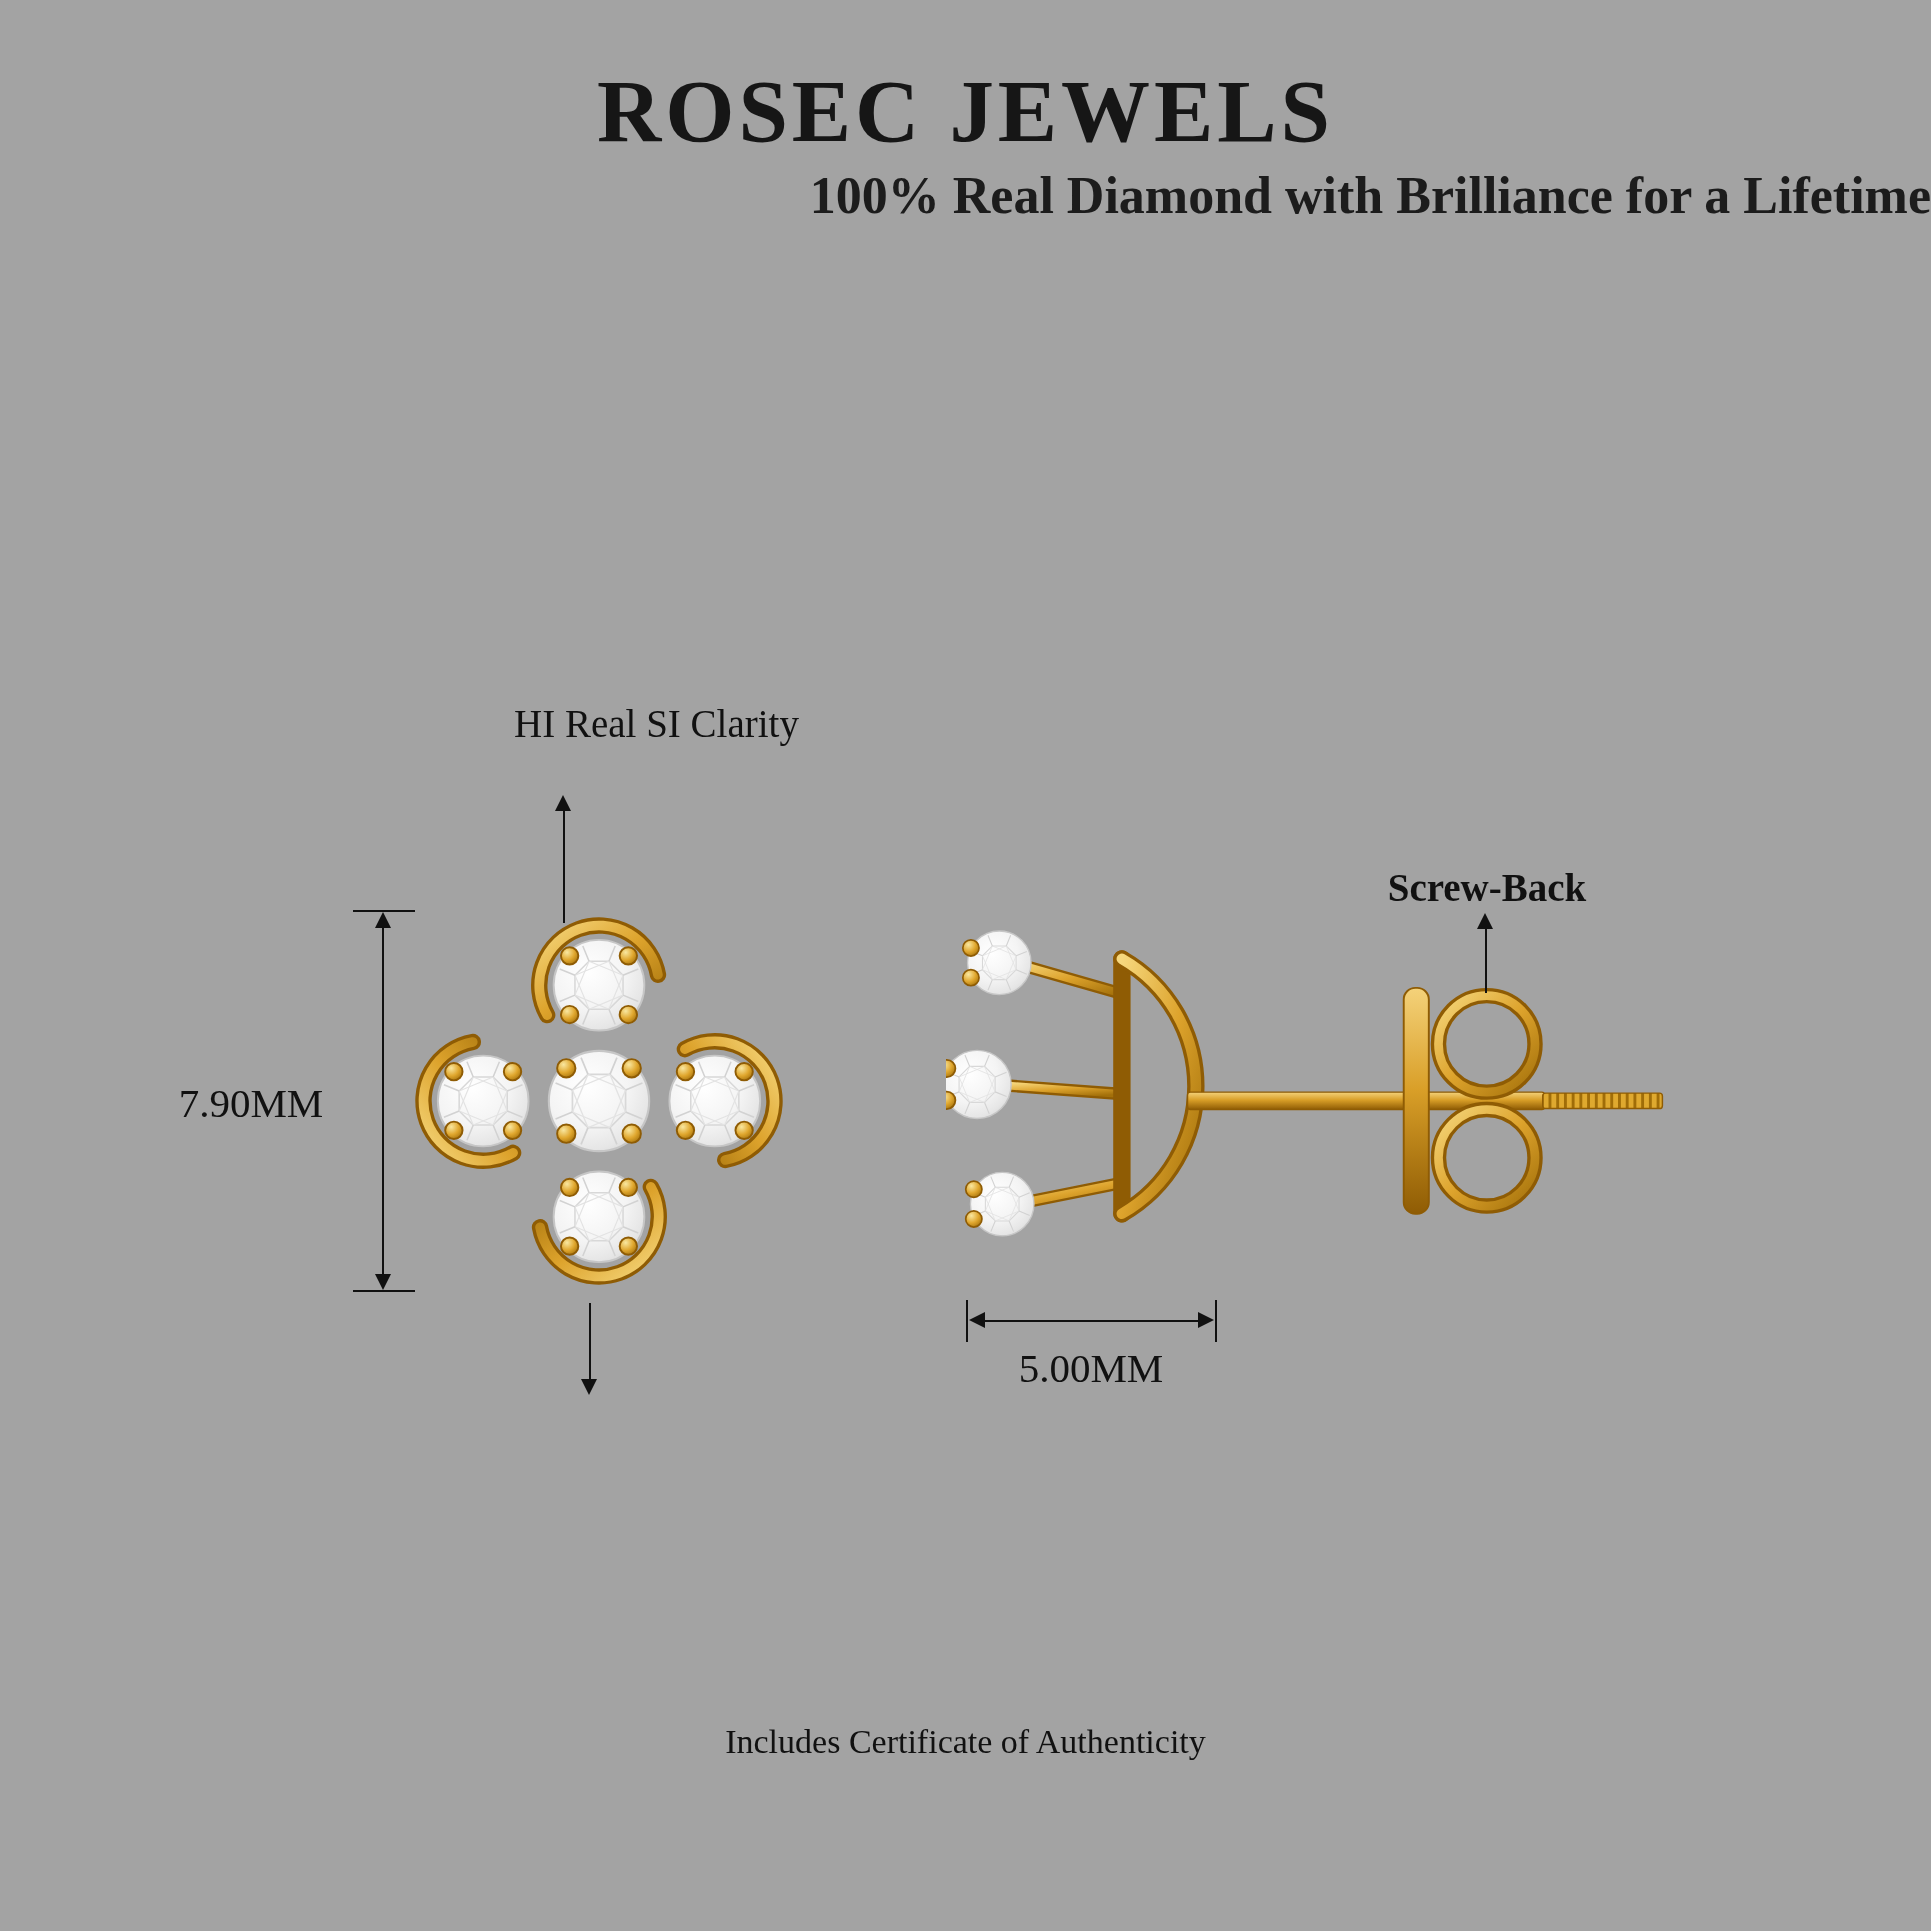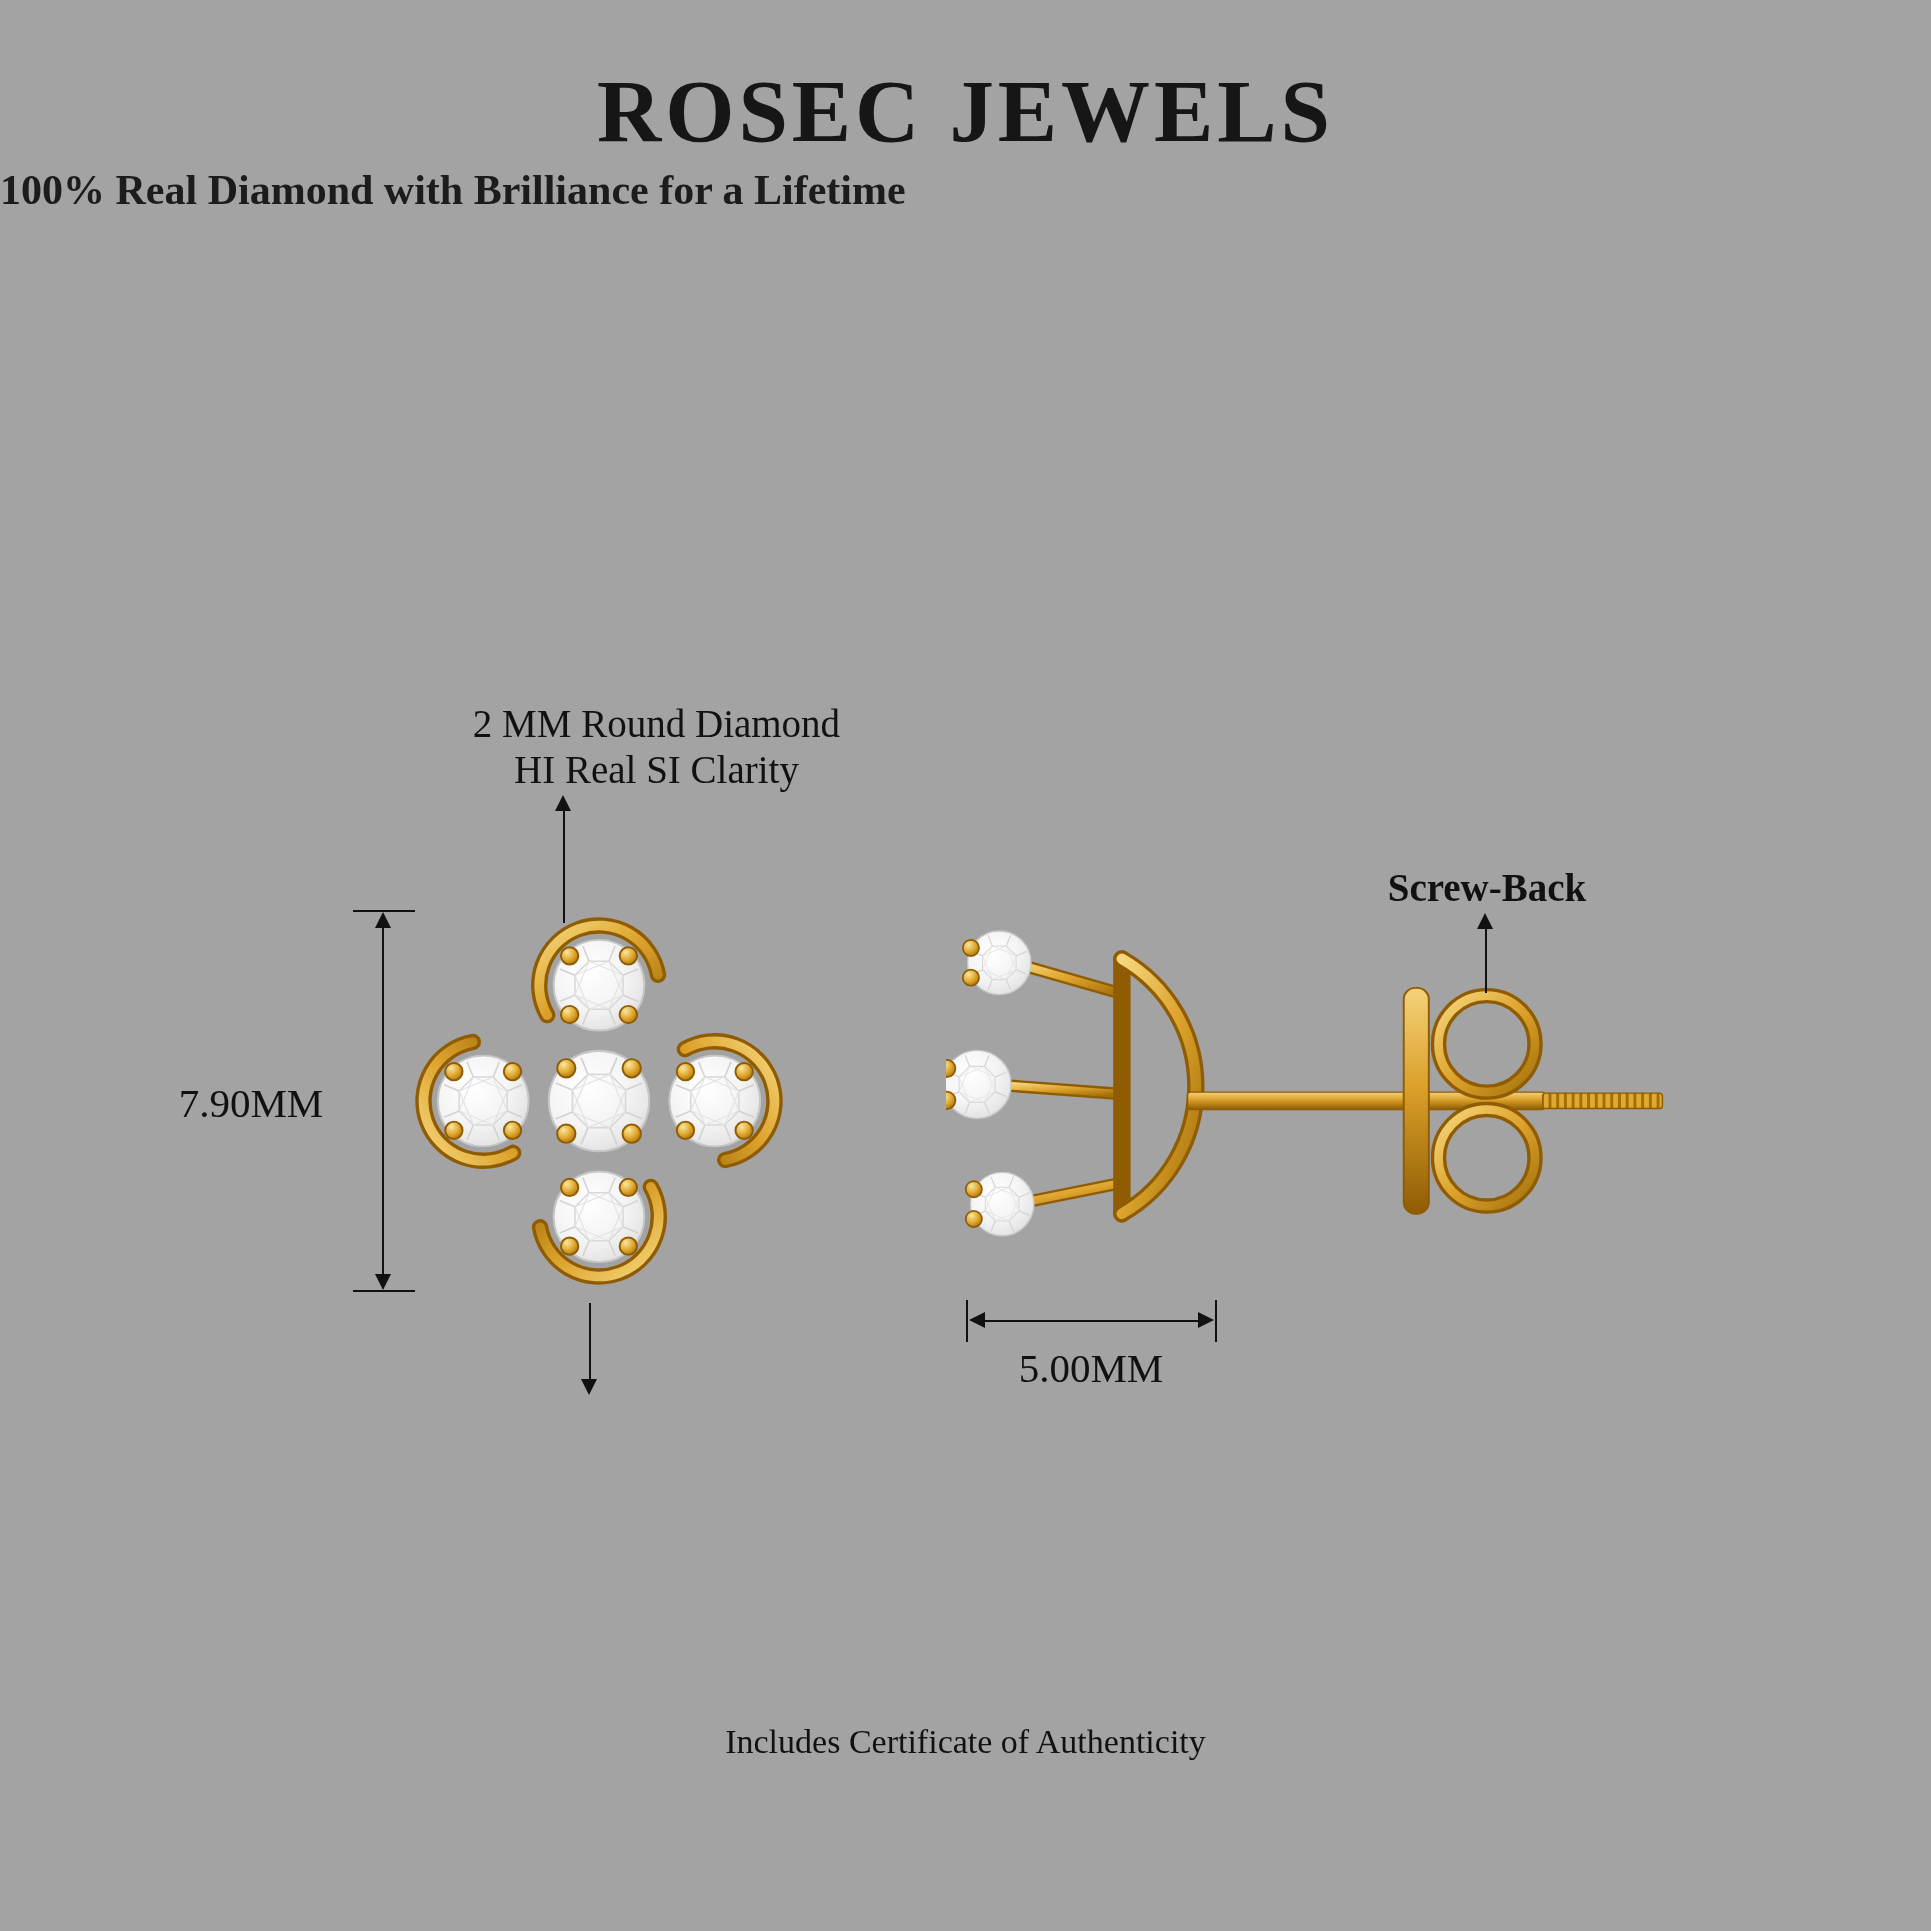--- a/index.html
+++ b/index.html
@@ -5,22 +5,22 @@
   html,body{margin:0;padding:0;background:#ffffff;}
   .canvas{
     position:relative;width:1931px;height:1931px;background:#a3a3a3;overflow:hidden;
     font-family:"Liberation Serif","DejaVu Serif",serif;color:#111111;
   }
   .brand{
     position:absolute;left:0;top:60px;width:1931px;text-align:center;
     font-size:89px;font-weight:bold;letter-spacing:3.9px;color:#161616;
   }
   .tagline{
-    position:absolute;left:0;top:166px;width:1931px;text-align:left;
-    font-size:42px;font-weight:bold;color:#1c1c1c;
+    position:absolute;left:0;top:166px;width:1931px;text-align:right;
+    font-size:52px;font-weight:bold;color:#1c1c1c;
   }
   .footer-note{
     position:absolute;left:0;top:1723px;width:1931px;text-align:center;
     font-size:34px;color:#111;
   }
   .ann-label{position:absolute;font-size:39px;line-height:1.18;text-align:center;color:#111;}
   .dim-label{position:absolute;font-size:41px;color:#111;}
   .vline{position:absolute;width:0;border-left:2.9px solid #111;}
   .hline{position:absolute;height:0;border-top:2.9px solid #111;}
   .arrow-up{position:absolute;width:0;height:0;border-left:8.7px solid transparent;border-right:8.7px solid transparent;border-bottom:16.4px solid #111;}
@@ -196,21 +196,20 @@
         <circle class="prongB" cx="-42" cy="-22" r="12"></circle>
     </g>
     <g transform="translate(58,342) scale(0.70)">
       <use href="#gemB"></use>
       <circle class="prongB" cx="-42" cy="22" r="12"></circle>
         <circle class="prongB" cx="-42" cy="-22" r="12"></circle>
     </g>
   </svg>
 
   <div class="ann-label" style="left:415px;top:701px;width:483px;">
-    <div>2 MM Round Diamond</div>
     <div>HI Real SI Clarity</div>
   </div>
   <div class="arrow-up" style="left:555px;top:795px;"></div>
   <div class="vline" style="left:563px;top:809px;height:114px;"></div>
 
   <div class="hline" style="left:353px;top:910px;width:62px;"></div>
   <div class="hline" style="left:353px;top:1290px;width:62px;"></div>
   <div class="arrow-up" style="left:375px;top:912px;"></div>
   <div class="vline" style="left:382px;top:925px;height:355px;"></div>
   <div class="arrow-down" style="left:375px;top:1274px;"></div>

